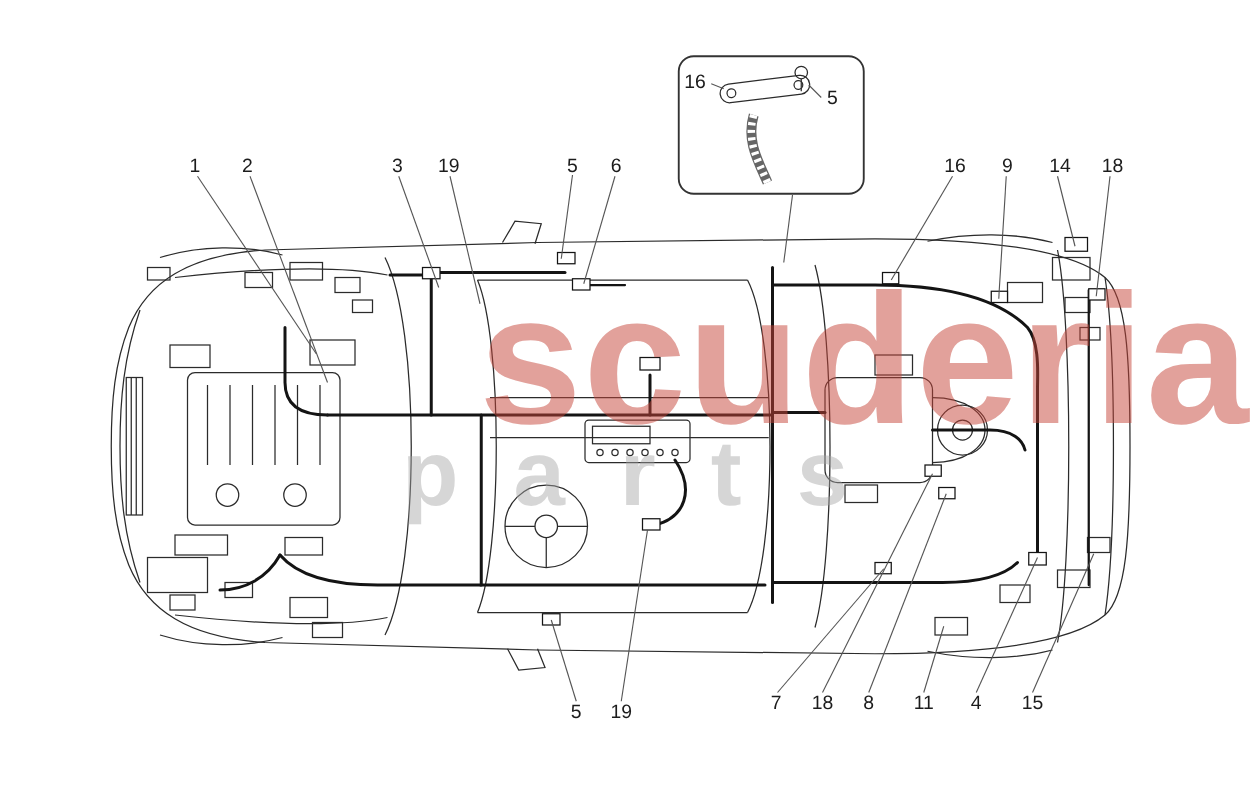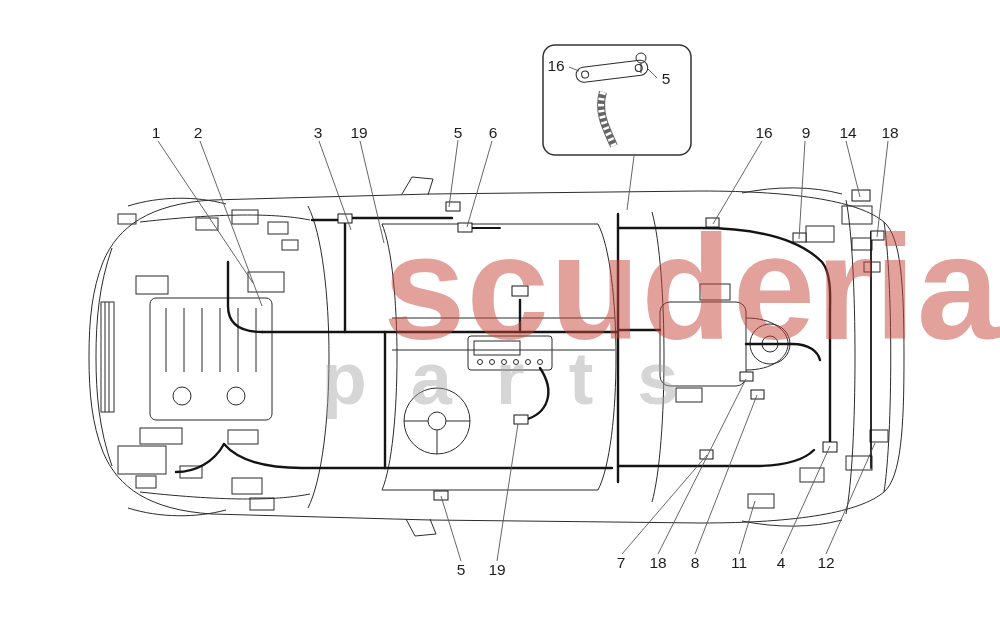--- a/index.html
+++ b/index.html
@@ -200,15 +200,15 @@
   <span class="callout" style="left:806px;top:133px">9</span>
   <span class="callout" style="left:848px;top:133px">14</span>
   <span class="callout" style="left:890px;top:133px">18</span>
   <span class="callout" style="left:461px;top:570px">5</span>
   <span class="callout" style="left:497px;top:570px">19</span>
   <span class="callout" style="left:621px;top:563px">7</span>
   <span class="callout" style="left:658px;top:563px">18</span>
   <span class="callout" style="left:695px;top:563px">8</span>
   <span class="callout" style="left:739px;top:563px">11</span>
   <span class="callout" style="left:781px;top:563px">4</span>
-  <span class="callout" style="left:826px;top:563px">12</span>
+  <span class="callout" style="left:826px;top:563px">15</span>
 
 </div>
 
 </body></html>

